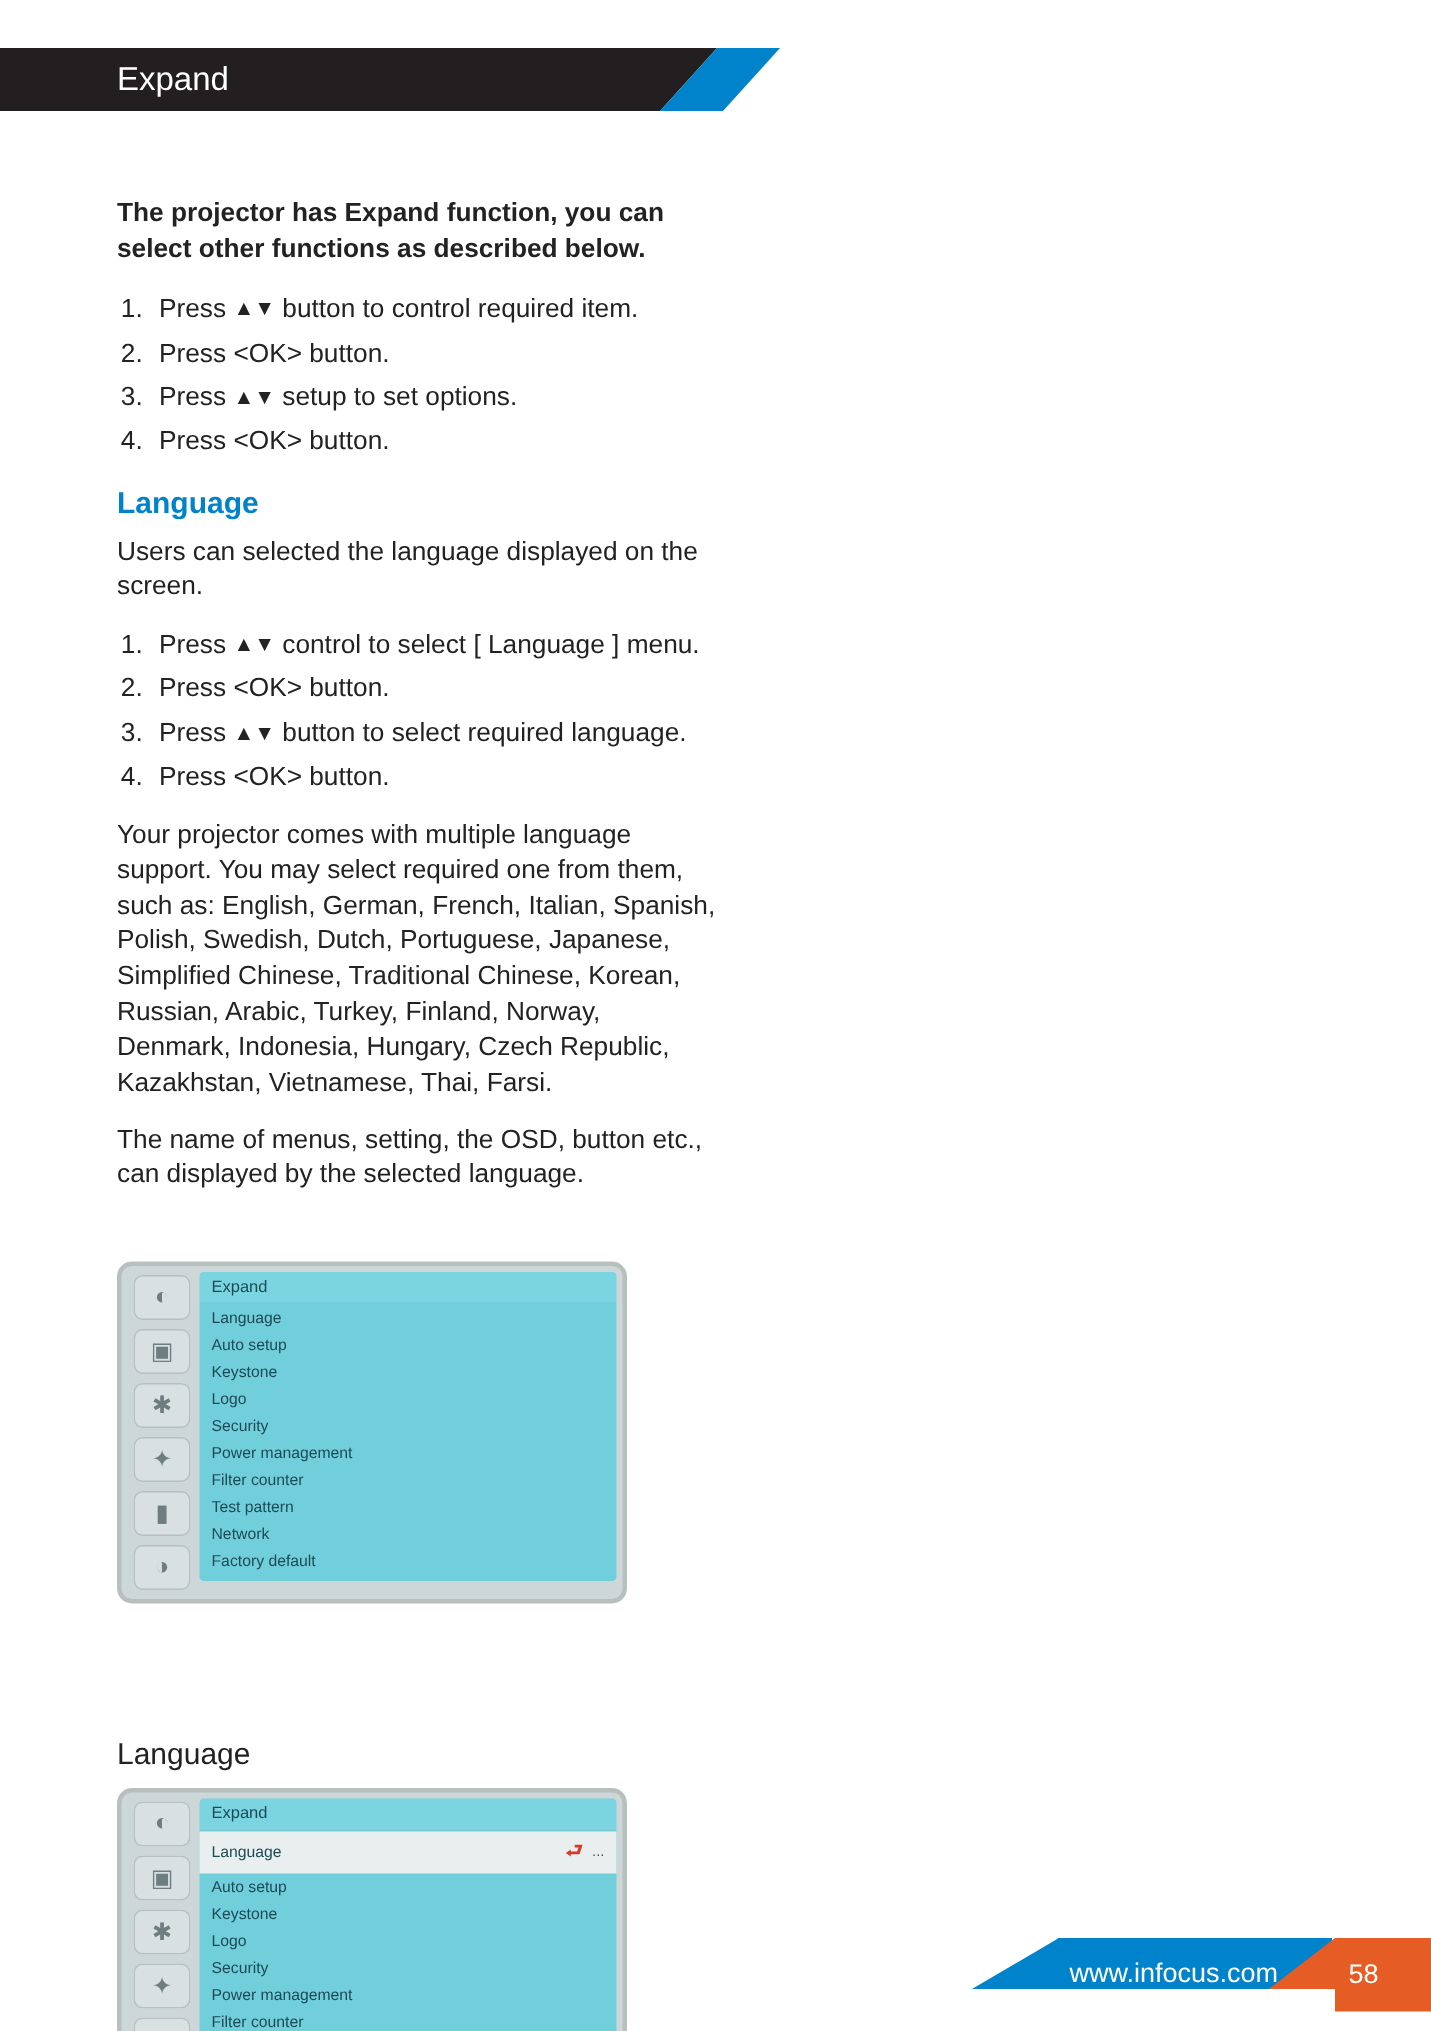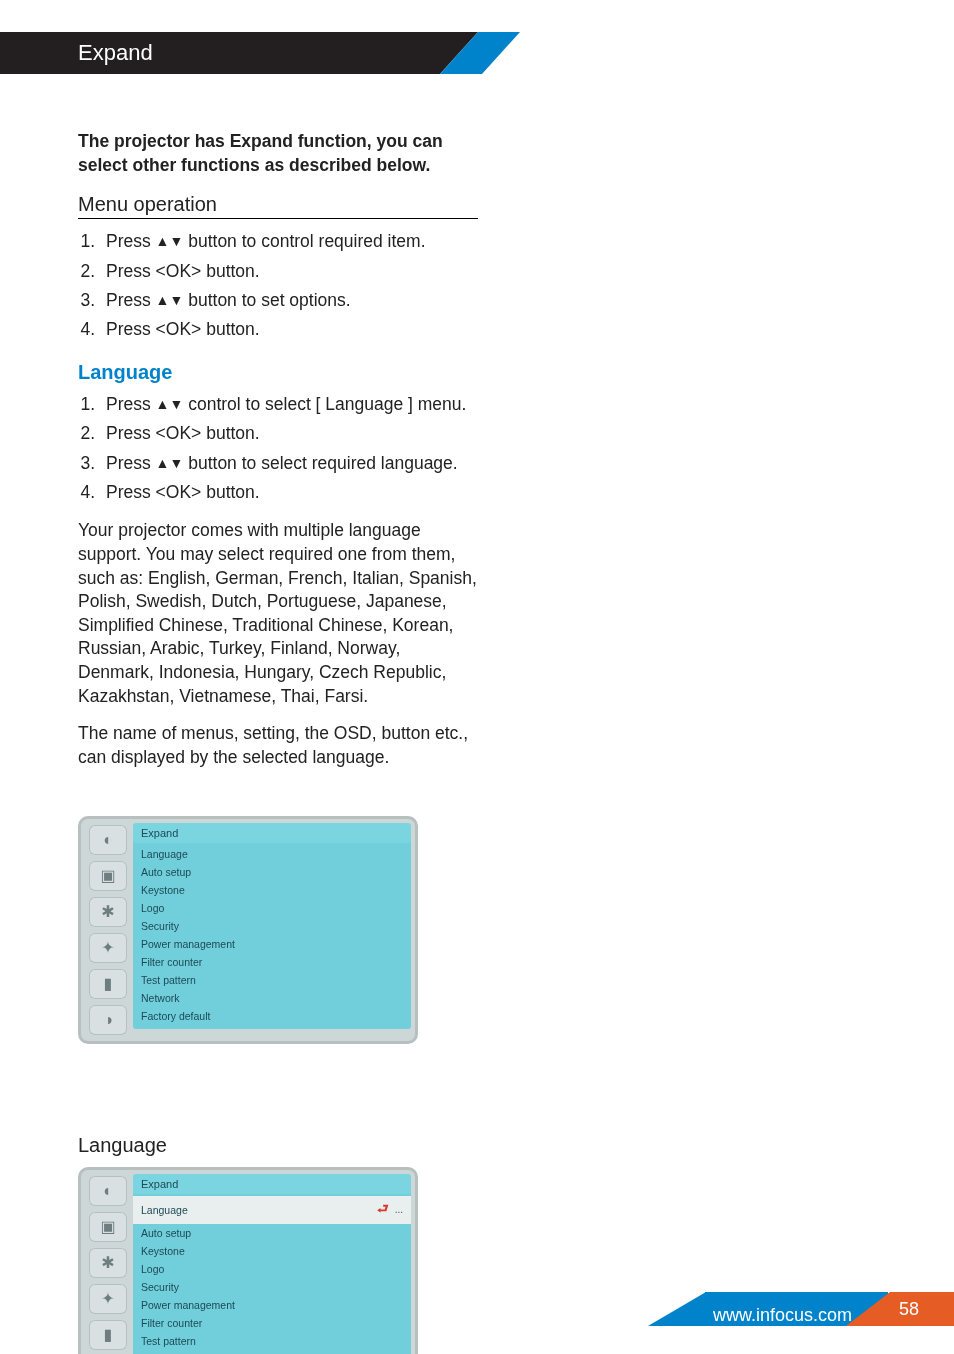--- a/index.html
+++ b/index.html
@@ -180,53 +180,53 @@
     clip-path: polygon(100% 0, 100% 100%, 0 100%);
     margin-left: -42px;
   }
   .footer-orange {
     background: #e65c25;
     color: #fff;
     display: flex;
     align-items: center;
     justify-content: center;
     font-size: 18px;
-    height: 34px;
+    height: 49px;
     width: 64px;
     padding-right: 26px;
   }
 </style>
 </head>
 <body>
 
 <div class="page-header">
   <div class="header-band">
     <span>Expand</span>
   </div>
   <div class="header-triangle"></div>
 </div>
 
 <div class="content">
 
   <div class="col-left">
 
     <p class="intro">The projector has Expand function, you can select other functions as described below.</p>
 
-    <h3 class="h-sub">Menu operation</h3>
 
 
     <ol class="ol">
       <li><span>Press </span><span class="arrow-glyph">▲▼</span><span> button to control required item.</span></li>
       <li>Press &lt;OK&gt; button.</li>
-      <li><span>Press </span><span class="arrow-glyph">▲▼</span><span> button to set options.</span></li>
+      <li><span>Press </span><span class="arrow-glyph">▲▼</span><span> setup to set options.</span></li>
       <li>Press &lt;OK&gt; button.</li>
     </ol>
 
     <h3 class="h-lang">Language</h3>
 
+    <p class="para">Users can selected the language displayed on the screen.</p>
 
     <ol class="ol">
       <li><span>Press </span><span class="arrow-glyph">▲▼</span><span> control to select [ Language ] menu.</span></li>
       <li>Press &lt;OK&gt; button.</li>
       <li><span>Press </span><span class="arrow-glyph">▲▼</span><span> button to select required language.</span></li>
       <li>Press &lt;OK&gt; button.</li>
     </ol>
 
     <p class="para">Your projector comes with multiple language support. You may select required one from them, such as: English, German, French, Italian, Spanish, Polish, Swedish, Dutch, Portuguese, Japanese, Simplified Chinese, Traditional Chinese, Korean, Russian, Arabic, Turkey, Finland, Norway, Denmark, Indonesia, Hungary, Czech Republic, Kazakhstan, Vietnamese, Thai, Farsi.</p>
     <p class="para">The name of menus, setting, the OSD, button etc., can displayed by the selected language.</p>

